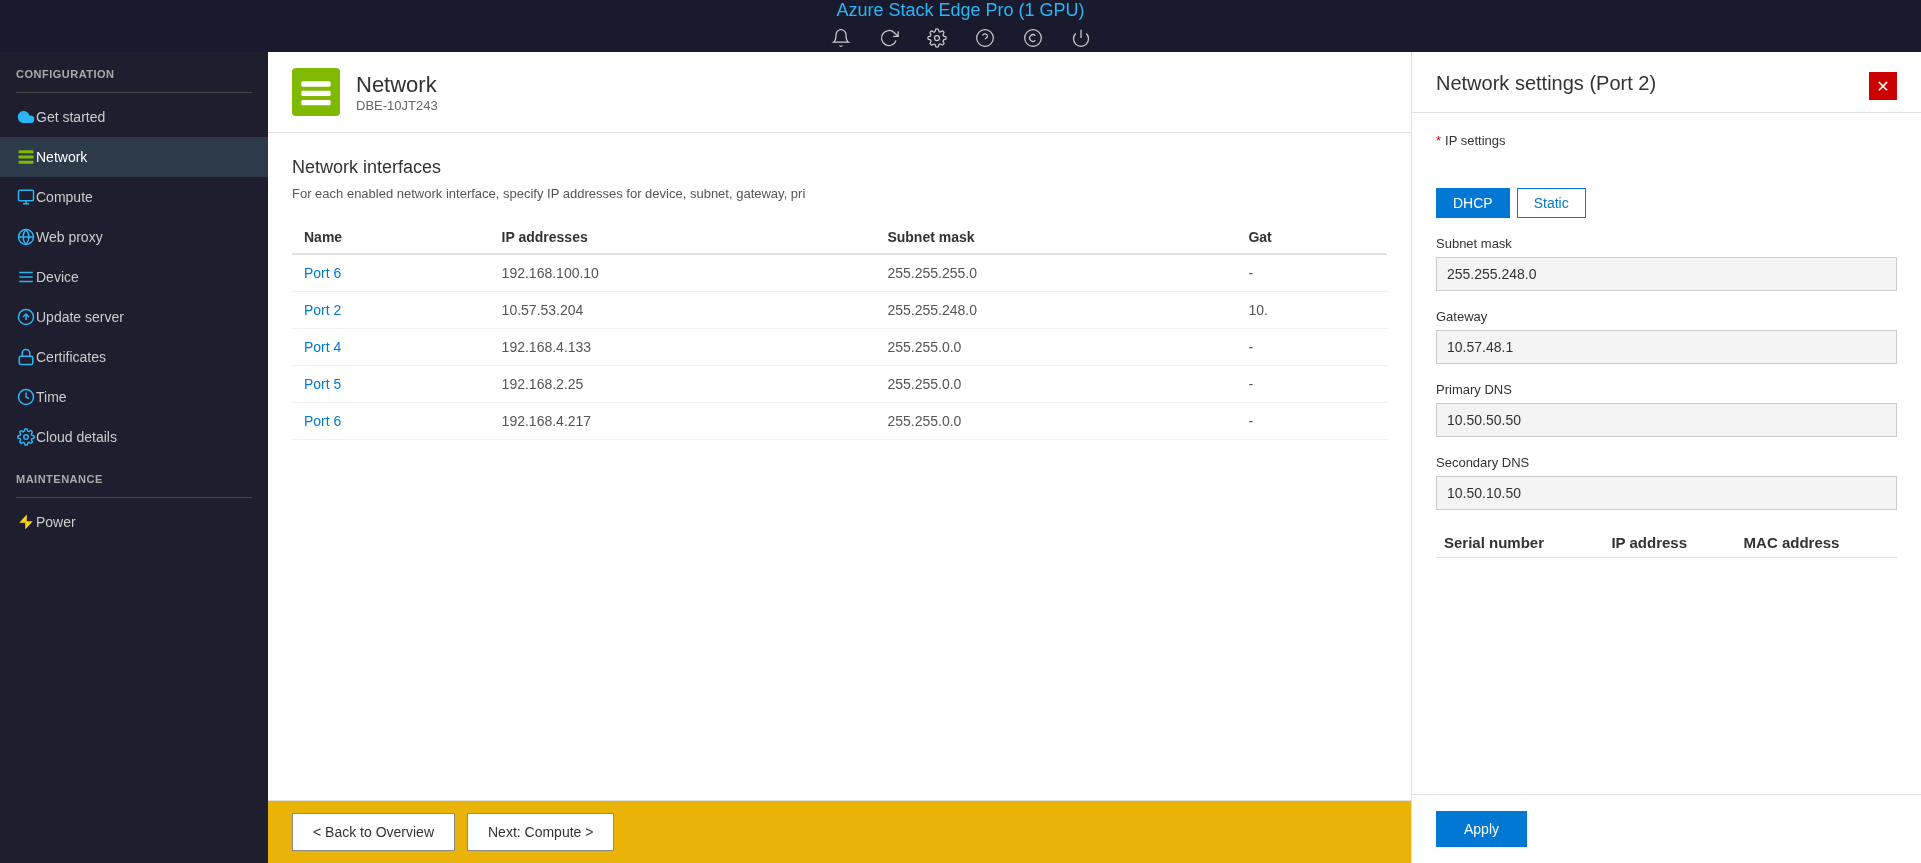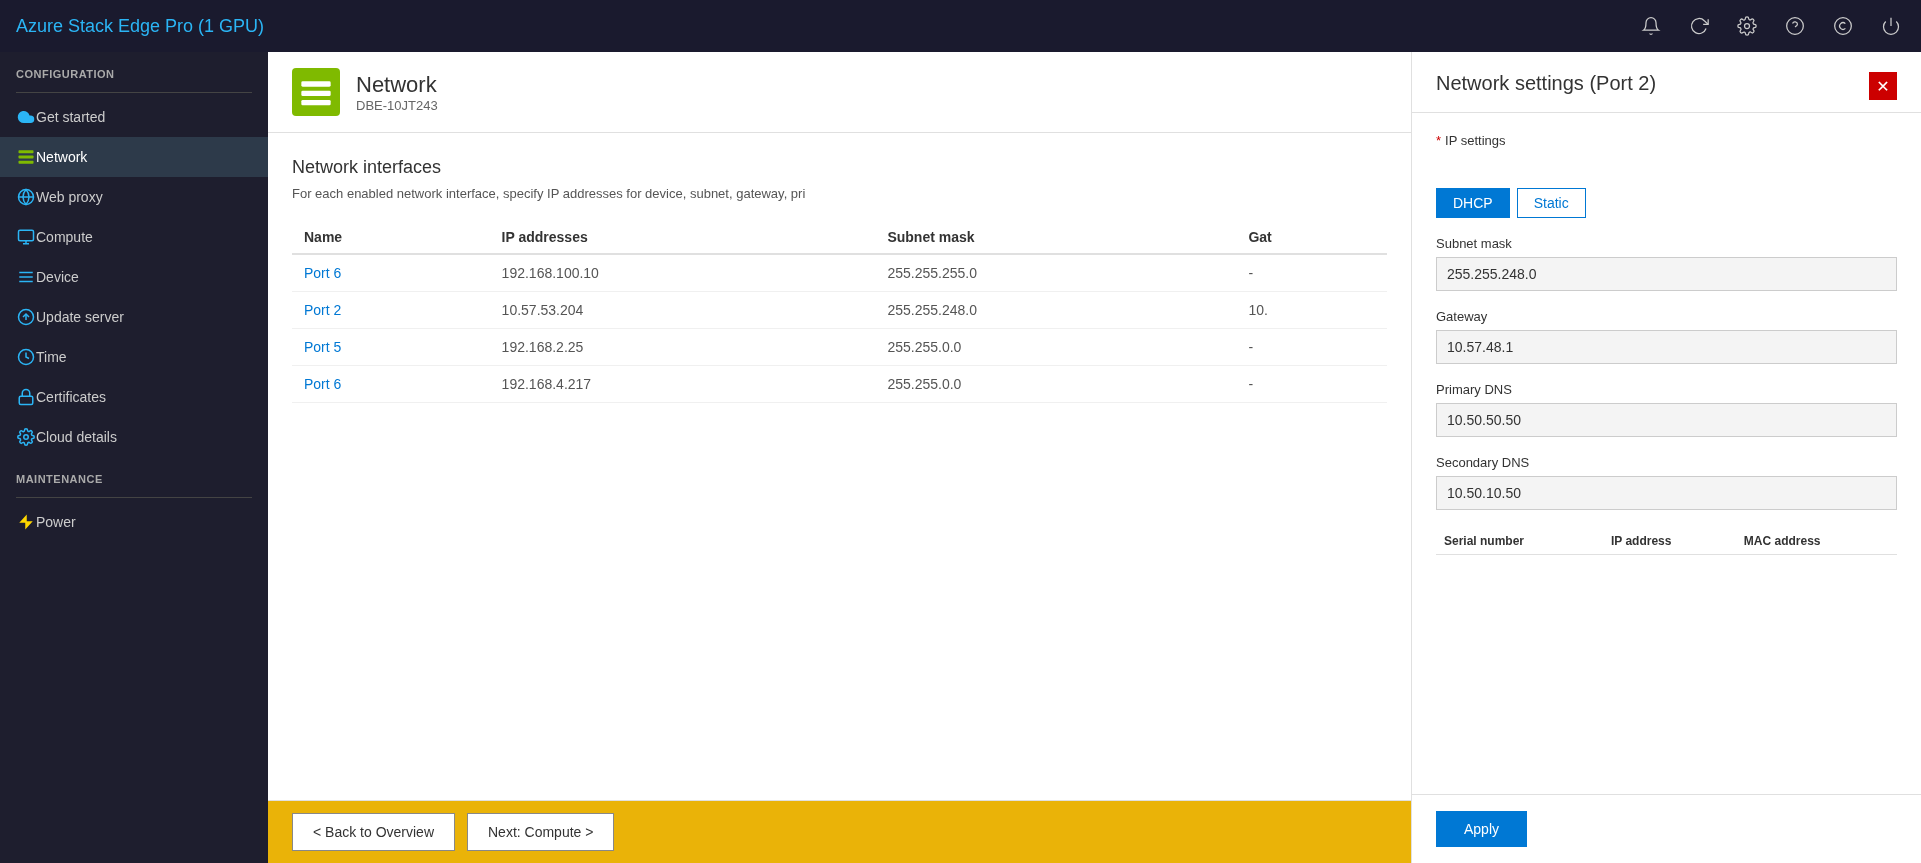--- a/index.html
+++ b/index.html
@@ -6,20 +6,21 @@
     body { font-family: 'Segoe UI', Arial, sans-serif; background: #1a1a2e; color: #fff; height: 863px; width: 1921px; overflow: hidden; display: flex; flex-direction: column; }
 
     
     .topbar {
       background: #1a1a2e;
       height: 52px;
       display: flex;
       align-items: center;
       padding: 0 16px;
       flex-shrink: 0;
+      flex-direction: column;
     }
     .topbar-title {
       color: #2bb5f5;
       font-size: 18px;
       font-weight: 400;
       flex: 1;
     }
     .topbar-icons {
       display: flex;
       gap: 20px;
@@ -297,21 +298,21 @@
     }
 
     .bottom-table-section {
       margin-top: 16px;
     }
     .bottom-table-section .sub-table {
       width: 100%;
       border-collapse: collapse;
     }
     .sub-table th {
-      font-size: 12px;
+      font-size: 15px;
       font-weight: 600;
       color: #333;
       text-align: left;
       padding: 6px 8px;
       border-bottom: 1px solid #e0e0e0;
     }
 
     
     ::-webkit-scrollbar { width: 6px; height: 6px; }
     ::-webkit-scrollbar-track { background: #f0f0f0; }
@@ -385,37 +386,37 @@
             <rect x="2" y="10" width="20" height="4" rx="1"></rect>
             <rect x="2" y="17" width="20" height="4" rx="1"></rect>
           </svg>
       </span>
       <span>Network</span>
     </div>
 
     <div class="sidebar-item">
       <span class="sidebar-item-icon icon-blue">
         <svg width="18" height="18" viewBox="0 0 24 24" fill="none" stroke="currentColor" stroke-width="2">
+            <rect x="2" y="3" width="20" height="14" rx="2"></rect>
+            <line x1="8" y1="21" x2="16" y2="21"></line>
+            <line x1="12" y1="17" x2="12" y2="21"></line>
+          </svg>
+      </span>
+      <span>Compute</span>
+    </div>
+
+    <div class="sidebar-item">
+      <span class="sidebar-item-icon icon-blue">
+        <svg width="18" height="18" viewBox="0 0 24 24" fill="none" stroke="currentColor" stroke-width="2">
             <circle cx="12" cy="12" r="10"></circle>
             <line x1="2" y1="12" x2="22" y2="12"></line>
             <path d="M12 2a15.3 15.3 0 0 1 4 10 15.3 15.3 0 0 1-4 10 15.3 15.3 0 0 1-4-10 15.3 15.3 0 0 1 4-10z"></path>
           </svg>
       </span>
       <span>Web proxy</span>
-    </div>
-
-    <div class="sidebar-item">
-      <span class="sidebar-item-icon icon-blue">
-        <svg width="18" height="18" viewBox="0 0 24 24" fill="none" stroke="currentColor" stroke-width="2">
-            <rect x="2" y="3" width="20" height="14" rx="2"></rect>
-            <line x1="8" y1="21" x2="16" y2="21"></line>
-            <line x1="12" y1="17" x2="12" y2="21"></line>
-          </svg>
-      </span>
-      <span>Compute</span>
     </div>
 
     <div class="sidebar-item">
       <span class="sidebar-item-icon icon-blue">
         <svg width="18" height="18" viewBox="0 0 24 24" fill="none" stroke="currentColor" stroke-width="2">
             <line x1="3" y1="6" x2="21" y2="6"></line>
             <line x1="3" y1="12" x2="21" y2="12"></line>
             <line x1="3" y1="18" x2="21" y2="18"></line>
           </svg>
       </span>
@@ -429,35 +430,35 @@
             <polyline points="16 12 12 8 8 12"></polyline>
             <line x1="12" y1="16" x2="12" y2="8"></line>
           </svg>
       </span>
       <span>Update server</span>
     </div>
 
     <div class="sidebar-item">
       <span class="sidebar-item-icon icon-blue">
         <svg width="18" height="18" viewBox="0 0 24 24" fill="none" stroke="currentColor" stroke-width="2">
+            <rect x="3" y="11" width="18" height="11" rx="2" ry="2"></rect>
+            <path d="M7 11V7a5 5 0 0 1 10 0v4"></path>
+          </svg>
+      </span>
+      <span>Certificates</span>
+    </div>
+
+    <div class="sidebar-item">
+      <span class="sidebar-item-icon icon-blue">
+        <svg width="18" height="18" viewBox="0 0 24 24" fill="none" stroke="currentColor" stroke-width="2">
             <circle cx="12" cy="12" r="10"></circle>
             <polyline points="12 6 12 12 16 14"></polyline>
           </svg>
       </span>
       <span>Time</span>
-    </div>
-
-    <div class="sidebar-item">
-      <span class="sidebar-item-icon icon-blue">
-        <svg width="18" height="18" viewBox="0 0 24 24" fill="none" stroke="currentColor" stroke-width="2">
-            <rect x="3" y="11" width="18" height="11" rx="2" ry="2"></rect>
-            <path d="M7 11V7a5 5 0 0 1 10 0v4"></path>
-          </svg>
-      </span>
-      <span>Certificates</span>
     </div>
 
     <div class="sidebar-item">
       <span class="sidebar-item-icon icon-blue">
         <svg width="18" height="18" viewBox="0 0 24 24" fill="none" stroke="currentColor" stroke-width="2">
             <circle cx="12" cy="12" r="3"></circle>
             <path d="M19.4 15a1.65 1.65 0 0 0 .33 1.82l.06.06a2 2 0 0 1-2.83 2.83l-.06-.06a1.65 1.65 0 0 0-1.82-.33 1.65 1.65 0 0 0-1 1.51V21a2 2 0 0 1-4 0v-.09A1.65 1.65 0 0 0 9 19.4a1.65 1.65 0 0 0-1.82.33l-.06.06a2 2 0 0 1-2.83-2.83l.06-.06A1.65 1.65 0 0 0 4.68 15a1.65 1.65 0 0 0-1.51-1H3a2 2 0 0 1 0-4h.09A1.65 1.65 0 0 0 4.6 9a1.65 1.65 0 0 0-.33-1.82l-.06-.06a2 2 0 0 1 2.83-2.83l.06.06A1.65 1.65 0 0 0 9 4.68a1.65 1.65 0 0 0 1-1.51V3a2 2 0 0 1 4 0v.09a1.65 1.65 0 0 0 1 1.51 1.65 1.65 0 0 0 1.82-.33l.06-.06a2 2 0 0 1 2.83 2.83l-.06.06A1.65 1.65 0 0 0 19.4 9a1.65 1.65 0 0 0 1.51 1H21a2 2 0 0 1 0 4h-.09a1.65 1.65 0 0 0-1.51 1z"></path>
           </svg>
       </span>
       <span>Cloud details</span>
@@ -517,20 +518,28 @@
             <tr>
     <td>
       <a class="port-link">Port 2</a>
     </td>
     <td>10.57.53.204</td>
     <td>255.255.248.0</td>
     <td>10.</td>
   </tr>
             <tr>
     <td>
+      <a class="port-link">Port 4</a>
+    </td>
+    <td>192.168.4.133</td>
+    <td>255.255.0.0</td>
+    <td>-</td>
+  </tr>
+            <tr>
+    <td>
       <a class="port-link">Port 5</a>
     </td>
     <td>192.168.2.25</td>
     <td>255.255.0.0</td>
     <td>-</td>
   </tr>
             <tr>
     <td>
       <a class="port-link">Port 6</a>
     </td>

